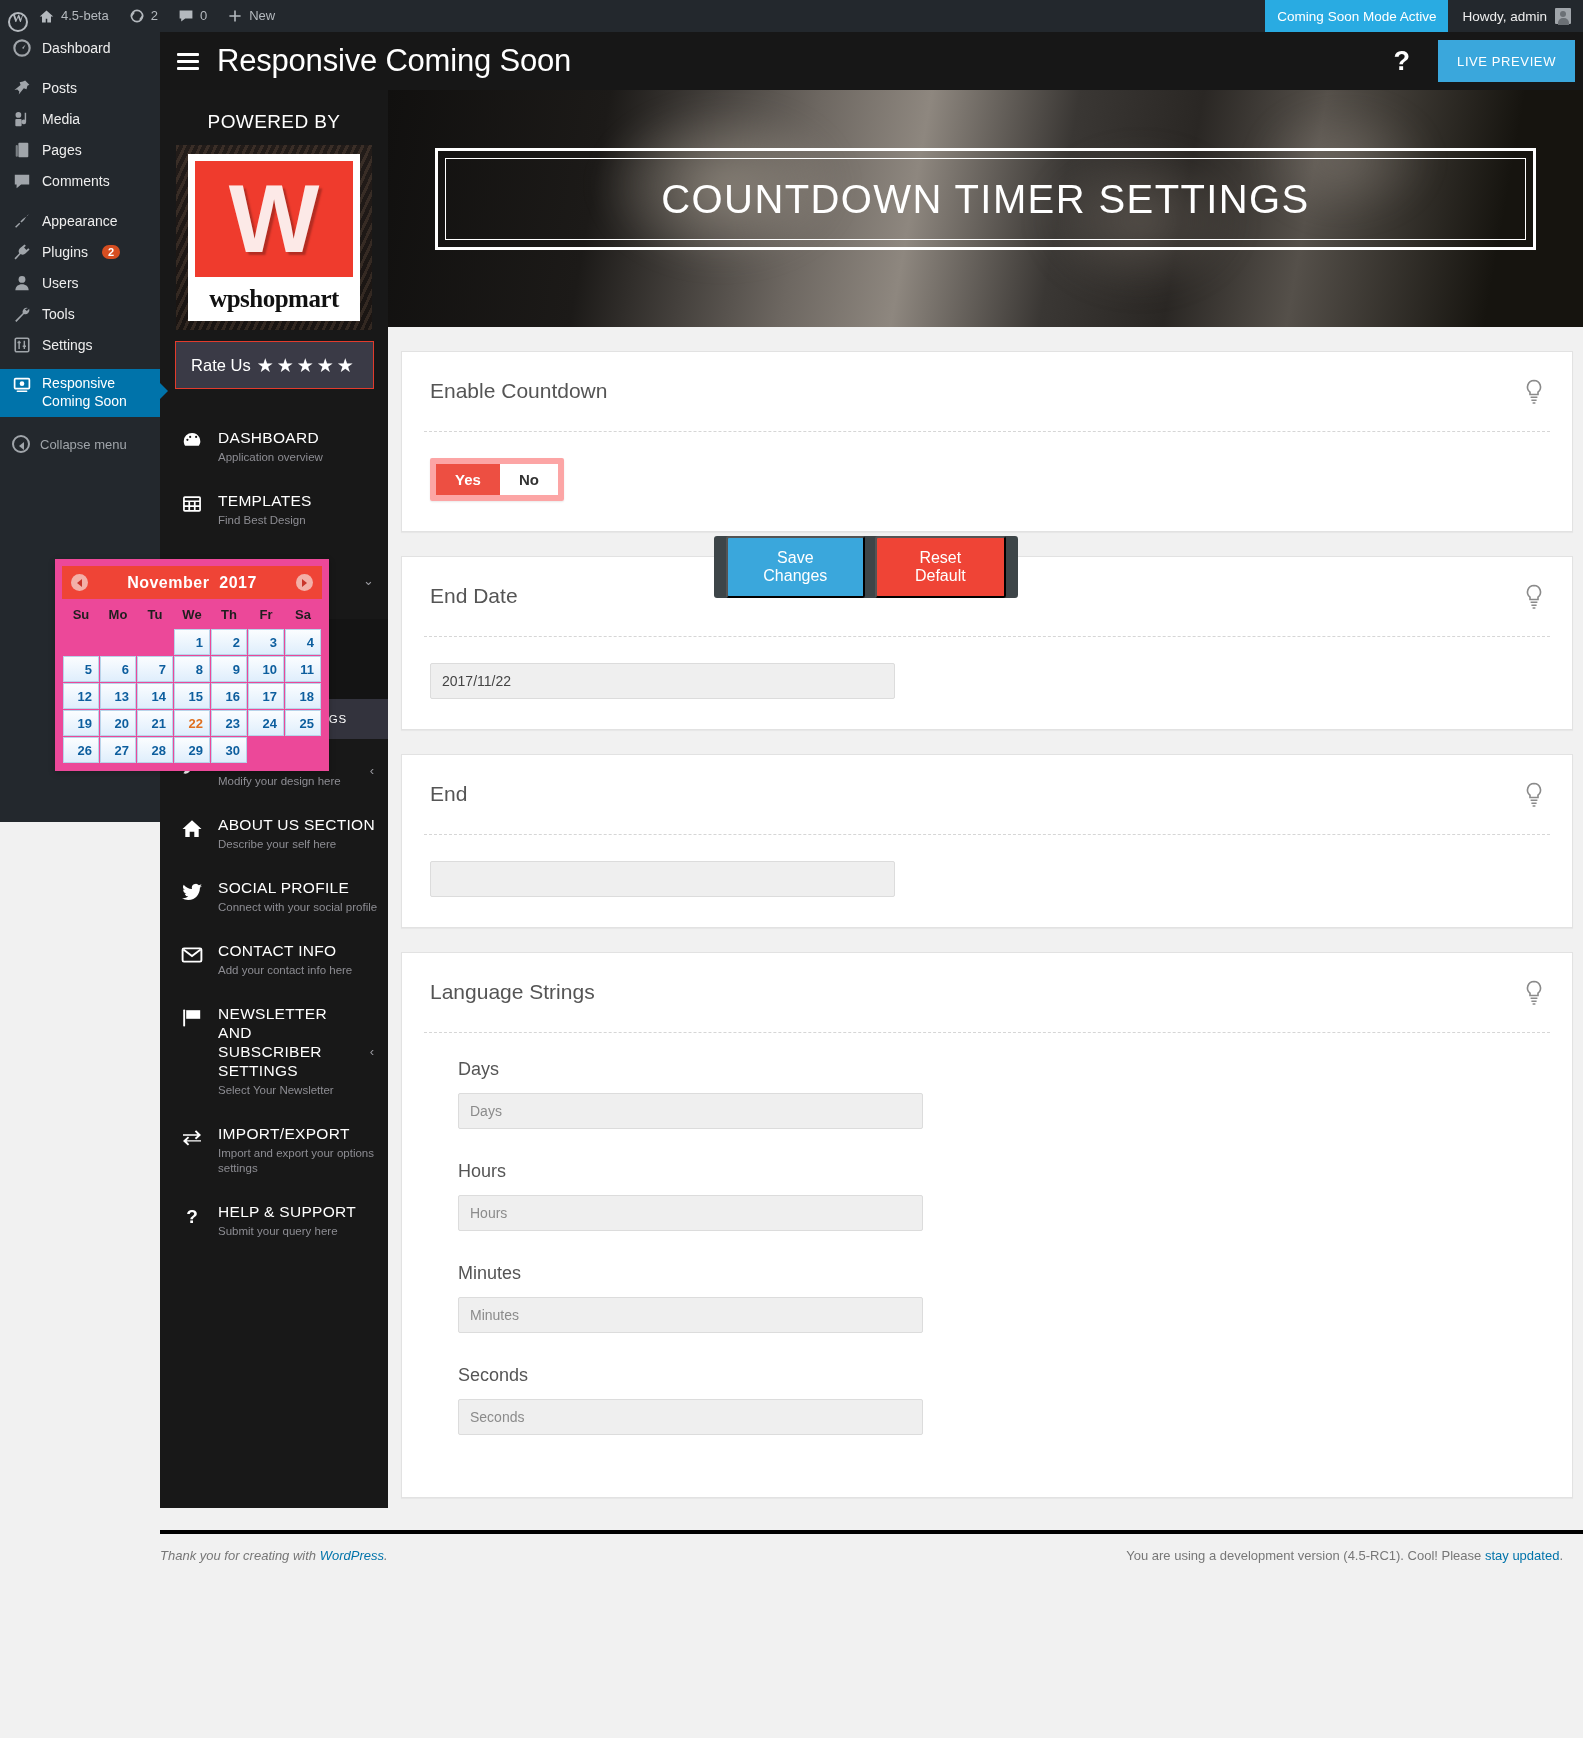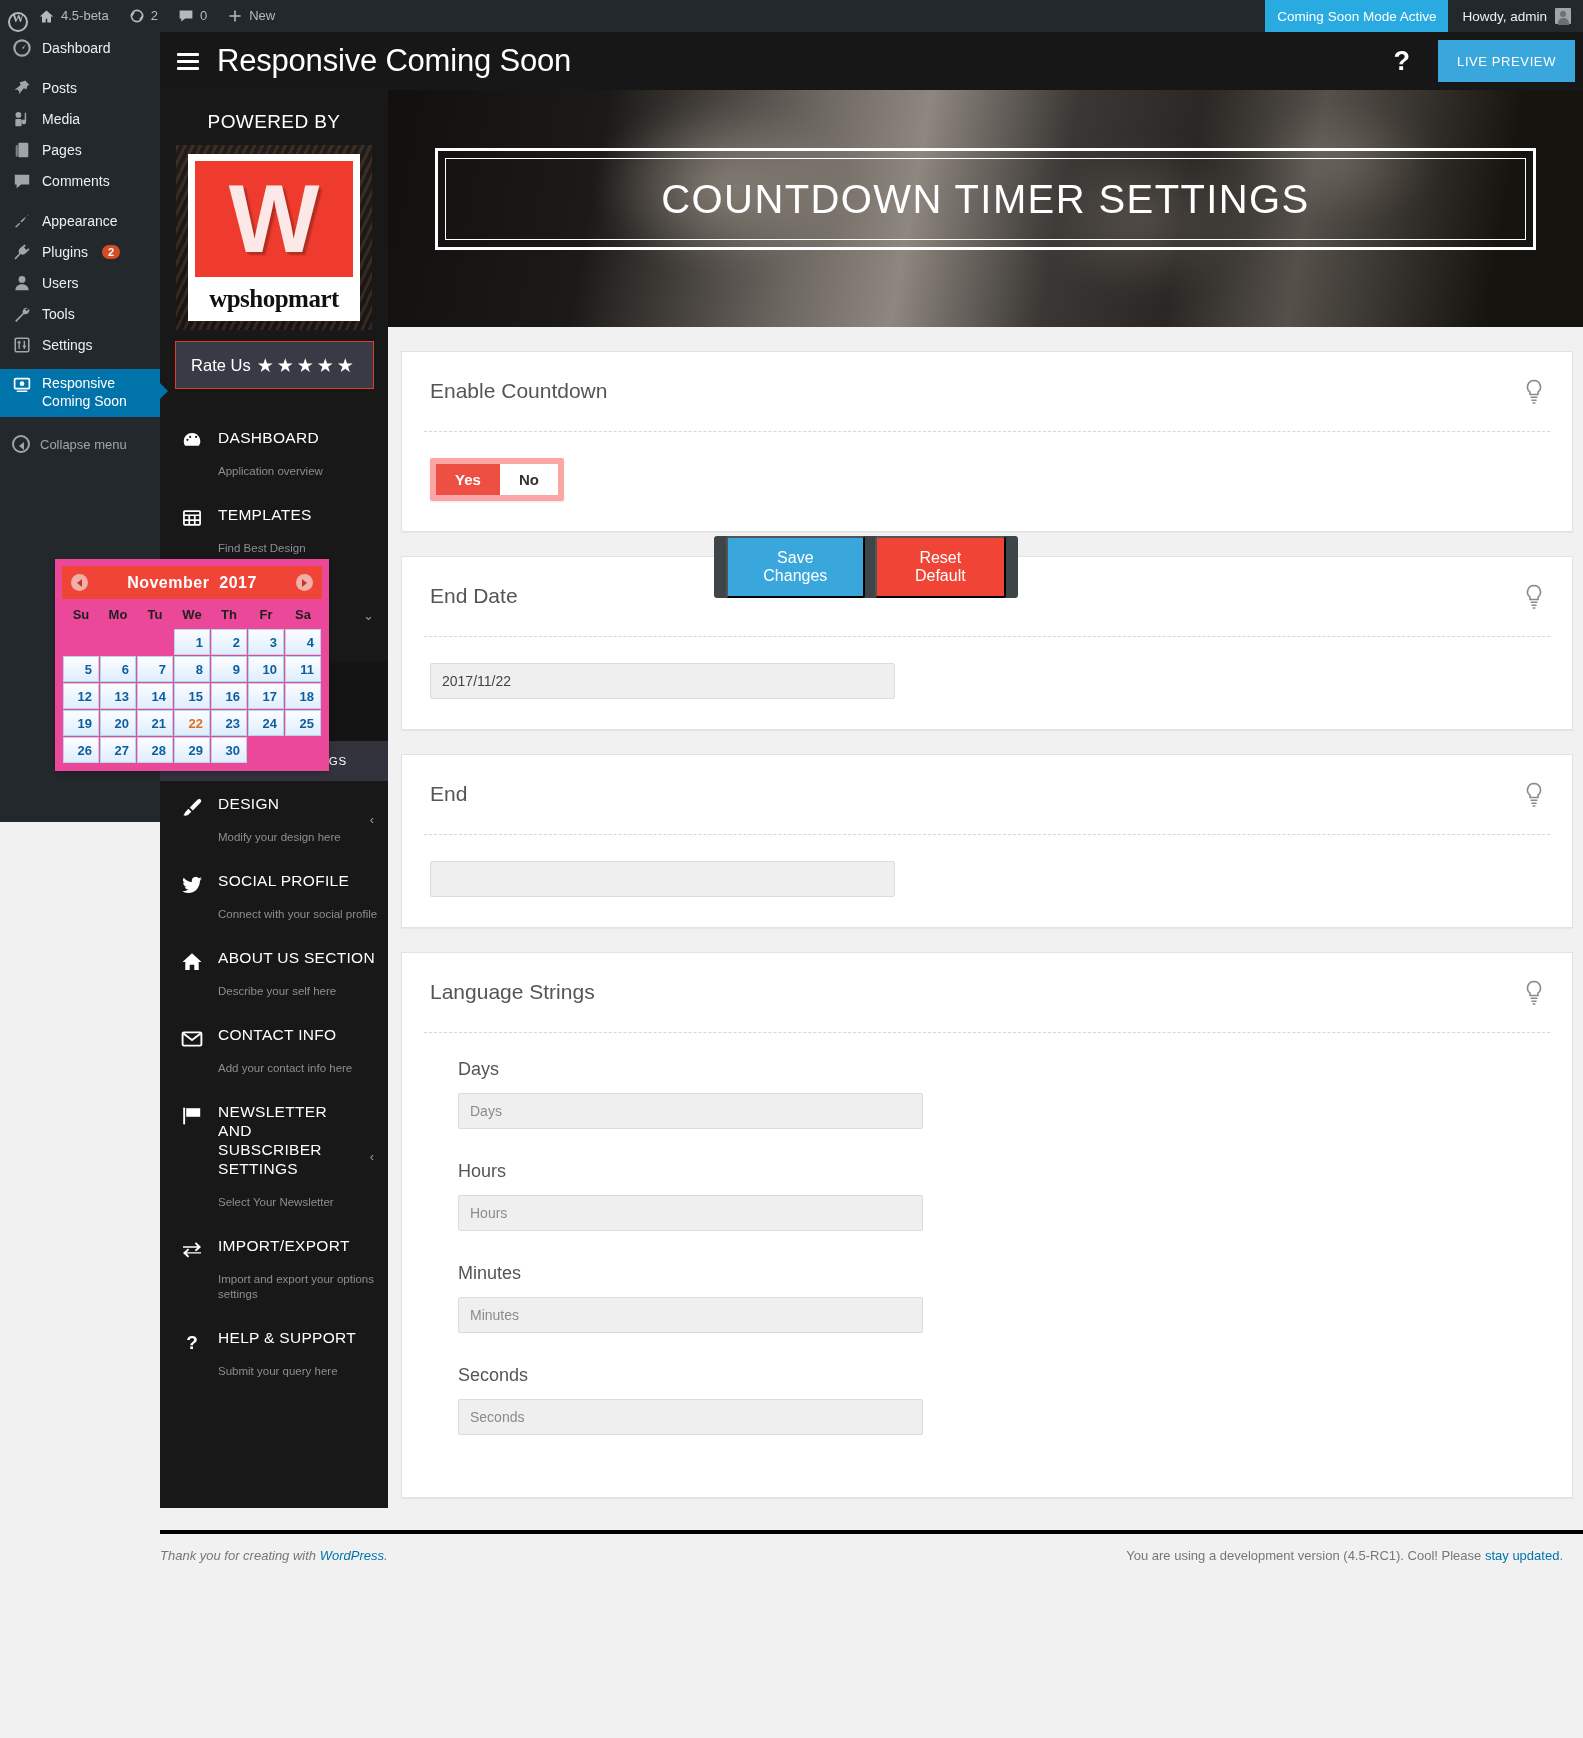--- a/index.html
+++ b/index.html
@@ -193,21 +193,21 @@
   .pmenu-ico {
     width: 26px; flex-shrink: 0; color: #fff;
     display: flex; align-items: center; justify-content: center;
     padding-top: 2px;
   }
   .pmenu-txt { flex: 1; min-width: 0; }
   .pmenu-title {
     color: #fff; font-size: 15.5px; letter-spacing: .3px; line-height: 19px;
   }
   .pmenu-sub {
-    color: #8d8d93; font-size: 11.5px; margin-top: 17px; line-height: 15px;
+    color: #8d8d93; font-size: 11.5px; margin-top: 3px; line-height: 15px;
   }
   .pmenu-caret {
     color: #9a9aa0; font-size: 13px; align-self: center; padding-right: 4px;
   }
   .psub-item {
     padding: 14px 0 14px 33px;
     color: #d8d8d8; font-size: 11.5px; letter-spacing: .9px;
     background: #141414;
   }
   .psub-item.active { background: #33333d; color: #fff; }
@@ -577,37 +577,37 @@
         </span>
         <div class="pmenu-txt">
           <div class="pmenu-title">DESIGN</div>
           <div class="pmenu-sub">Modify your design here</div>
         </div>
         <span class="pmenu-caret">‹</span>
       </div>
       <div class="pmenu-item">
         <span class="pmenu-ico">
           <svg width="24" height="24" viewBox="0 0 24 24" fill="#fff">
+            <path d="M12 3.2 21.5 12h-2.8v8h-4.4v-5.2h-4.6V20H5.3v-8H2.5z"></path>
+          </svg>
+        </span>
+        <div class="pmenu-txt">
+          <div class="pmenu-title">ABOUT US SECTION</div>
+          <div class="pmenu-sub">Describe your self here</div>
+        </div>
+      </div>
+      <div class="pmenu-item">
+        <span class="pmenu-ico">
+          <svg width="24" height="24" viewBox="0 0 24 24" fill="#fff">
             <path d="M22 5.8c-.7.3-1.5.6-2.3.7a4 4 0 0 0 1.8-2.2c-.8.5-1.7.8-2.6 1a4 4 0 0 0-6.9 3.7A11.5 11.5 0 0 1 3.7 4.7a4 4 0 0 0 1.3 5.4c-.7 0-1.3-.2-1.8-.5a4 4 0 0 0 3.2 4 4 4 0 0 1-1.8.1 4 4 0 0 0 3.7 2.8A8.1 8.1 0 0 1 2 18.2a11.4 11.4 0 0 0 6.3 1.8c7.5 0 11.6-6.3 11.6-11.7v-.5c.8-.6 1.5-1.3 2.1-2z"></path>
           </svg>
         </span>
         <div class="pmenu-txt">
           <div class="pmenu-title">SOCIAL PROFILE</div>
           <div class="pmenu-sub">Connect with your social profile</div>
-        </div>
-      </div>
-      <div class="pmenu-item">
-        <span class="pmenu-ico">
-          <svg width="24" height="24" viewBox="0 0 24 24" fill="#fff">
-            <path d="M12 3.2 21.5 12h-2.8v8h-4.4v-5.2h-4.6V20H5.3v-8H2.5z"></path>
-          </svg>
-        </span>
-        <div class="pmenu-txt">
-          <div class="pmenu-title">ABOUT US SECTION</div>
-          <div class="pmenu-sub">Describe your self here</div>
         </div>
       </div>
       <div class="pmenu-item">
         <span class="pmenu-ico">
           <svg width="24" height="24" viewBox="0 0 24 24" fill="none" stroke="#fff" stroke-width="1.9">
             <rect x="2.6" y="5.4" width="18.8" height="13.2" rx="1.4"></rect>
             <path d="M3.4 6.6 12 13l8.6-6.4"></path>
           </svg>
         </span>
         <div class="pmenu-txt">

